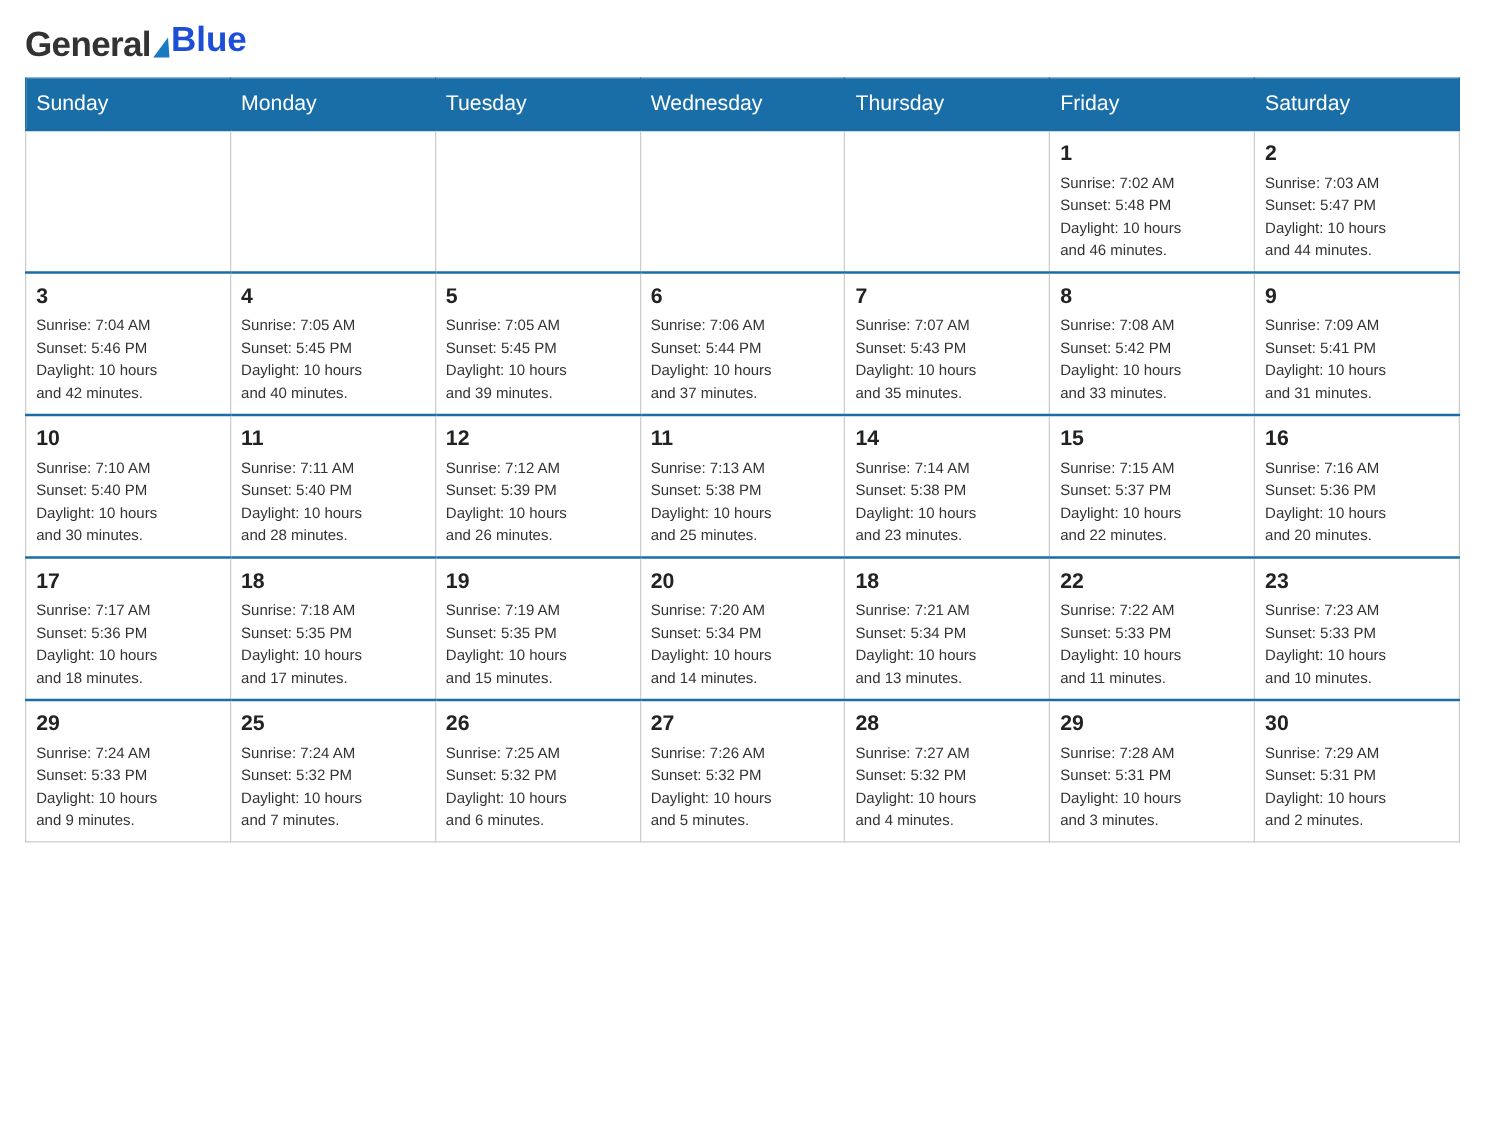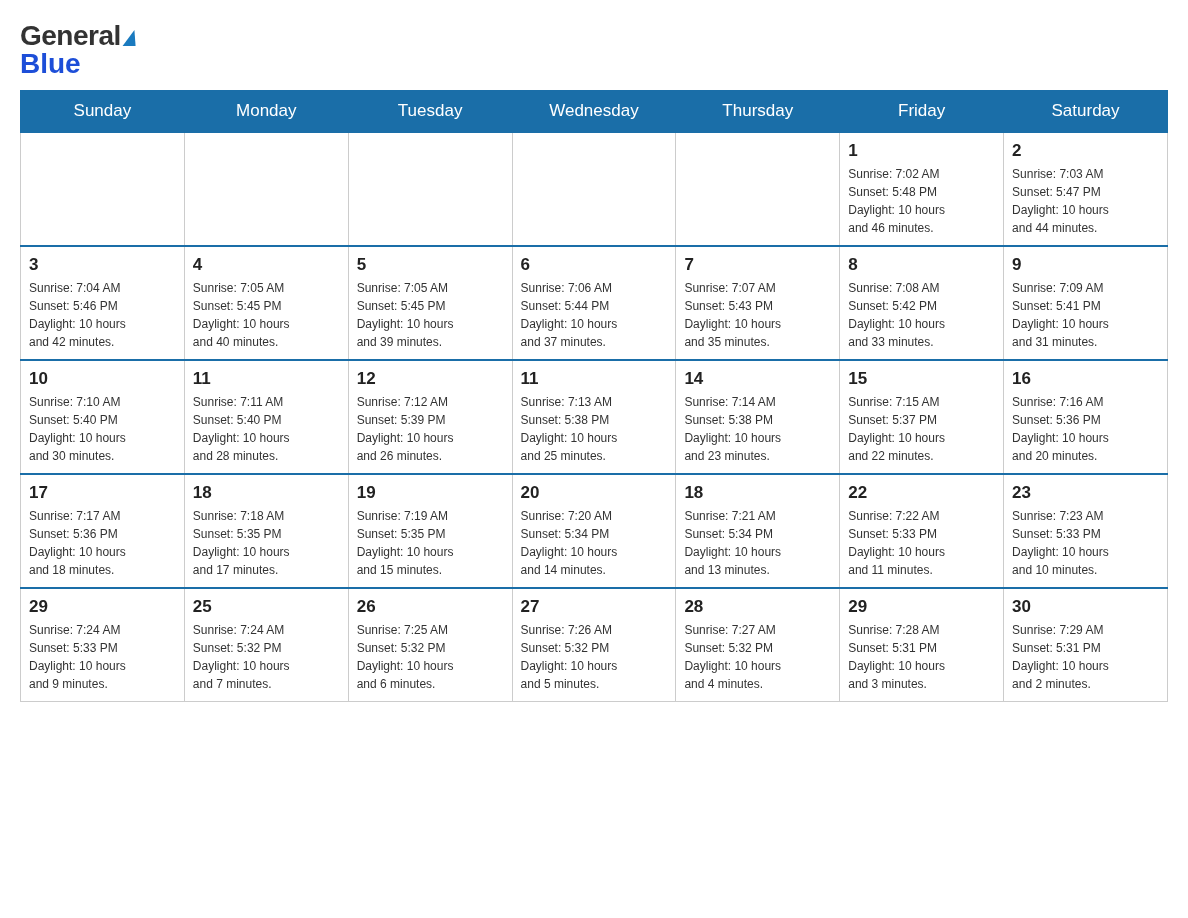--- a/index.html
+++ b/index.html
@@ -12,21 +12,21 @@
       min-height: 918px;
     }
     .header {
       display: flex;
       justify-content: space-between;
       align-items: flex-start;
       margin-bottom: 10px;
     }
     .logo {
       display: flex;
-      flex-direction: column;
+      flex-direction: row;
       align-items: flex-start;
     }
     .logo-top {
       font-size: 28px;
       font-weight: bold;
       color: #333;
       letter-spacing: -0.5px;
     }
     .logo-top span {
       color: #1a7abf;
@@ -53,21 +53,21 @@
     }
     .calendar {
       border: 1px solid #ccc;
       width: 100%;
       border-collapse: collapse;
     }
     .calendar th {
       background-color: #1a6ea8;
       color: #fff;
       padding: 10px 8px;
-      text-align: center;
+      text-align: left;
       font-size: 17px;
       font-weight: normal;
       border: 1px solid #1a6ea8;
       margin-top: 35px;
     }
     .calendar td {
       border: 1px solid #ccc;
       vertical-align: top;
       padding: 8px;
       width: 14.28%;

